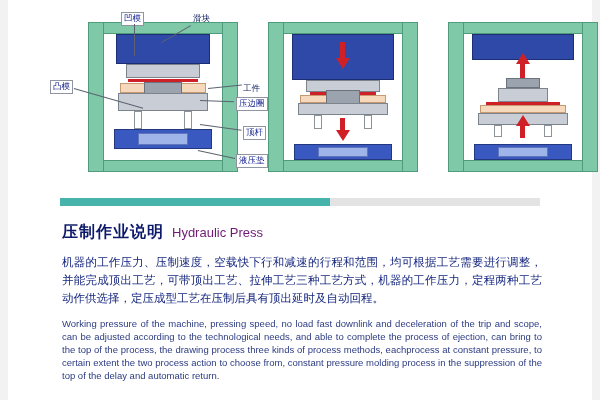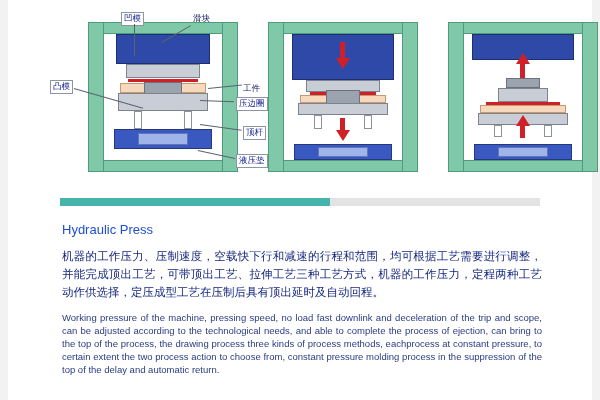--- a/index.html
+++ b/index.html
@@ -47,21 +47,21 @@
 
   
   #bar-row{position:absolute;left:60px;top:198px;width:480px;height:8px;}
   #bar-teal{position:absolute;left:0;top:0;width:270px;height:8px;background:#46b4ab;}
   #bar-grey{position:absolute;left:270px;top:0;width:210px;height:8px;background:#e3e3e3;}
 
   
   #text-block{position:absolute;left:62px;top:222px;width:480px;}
   #title-row{display:flex;align-items:baseline;gap:8px;margin-bottom:10px;}
   #title-cn{font-size:16px;color:#0d1a6b;font-weight:bold;font-family:"DejaVu Sans","Liberation Sans",sans-serif;letter-spacing:1px;}
-  #title-en{font-size:13px;color:#1d4ed8;font-family:"Liberation Sans",sans-serif;}
+  #title-en{font-size:13px;color:#701a75;font-family:"Liberation Sans",sans-serif;}
   .para-cn{font-size:11.5px;color:#16277f;line-height:18px;text-align:justify;font-family:"DejaVu Sans","Liberation Sans",sans-serif;margin:0 0 10px 0;}
   .para-en{font-size:9.5px;color:#2b3b82;line-height:13px;text-align:justify;font-family:"Liberation Sans",sans-serif;margin:0;}
 
   
   .gutter{position:absolute;top:0;width:8px;height:400px;background:#f2f2f2;}
   .gutter.l{left:0;}
   .gutter.r{right:0;}
 </style>
 </head>
 <body>
@@ -162,17 +162,18 @@
   <div class="leader" style="left:170px;top:150px;width:38px;transform:rotate(12deg);"></div>
 </div>
 
 <div id="bar-row">
   <div id="bar-teal"></div>
   <div id="bar-grey"></div>
 </div>
 
 <div id="text-block">
   <div id="title-row">
+    <span id="title-cn">压制作业说明</span>
     <span id="title-en">Hydraulic Press</span>
   </div>
   <p class="para-cn">机器的工作压力、压制速度，空载快下行和减速的行程和范围，均可根据工艺需要进行调整，并能完成顶出工艺，可带顶出工艺、拉伸工艺三种工艺方式，机器的工作压力，定程两种工艺动作供选择，定压成型工艺在压制后具有顶出延时及自动回程。</p>
   <p class="para-en">Working pressure of the machine, pressing speed, no load fast downlink and deceleration of the trip and scope, can be adjusted according to the technological needs, and able to complete the process of ejection, can bring to the top of the process, the drawing process three kinds of process methods, eachprocess at constant pressure, to certain extent the two process action to choose from, constant pressure molding process in the suppression of the top of the delay and automatic return.</p>
 </div>
 
 </body></html>

